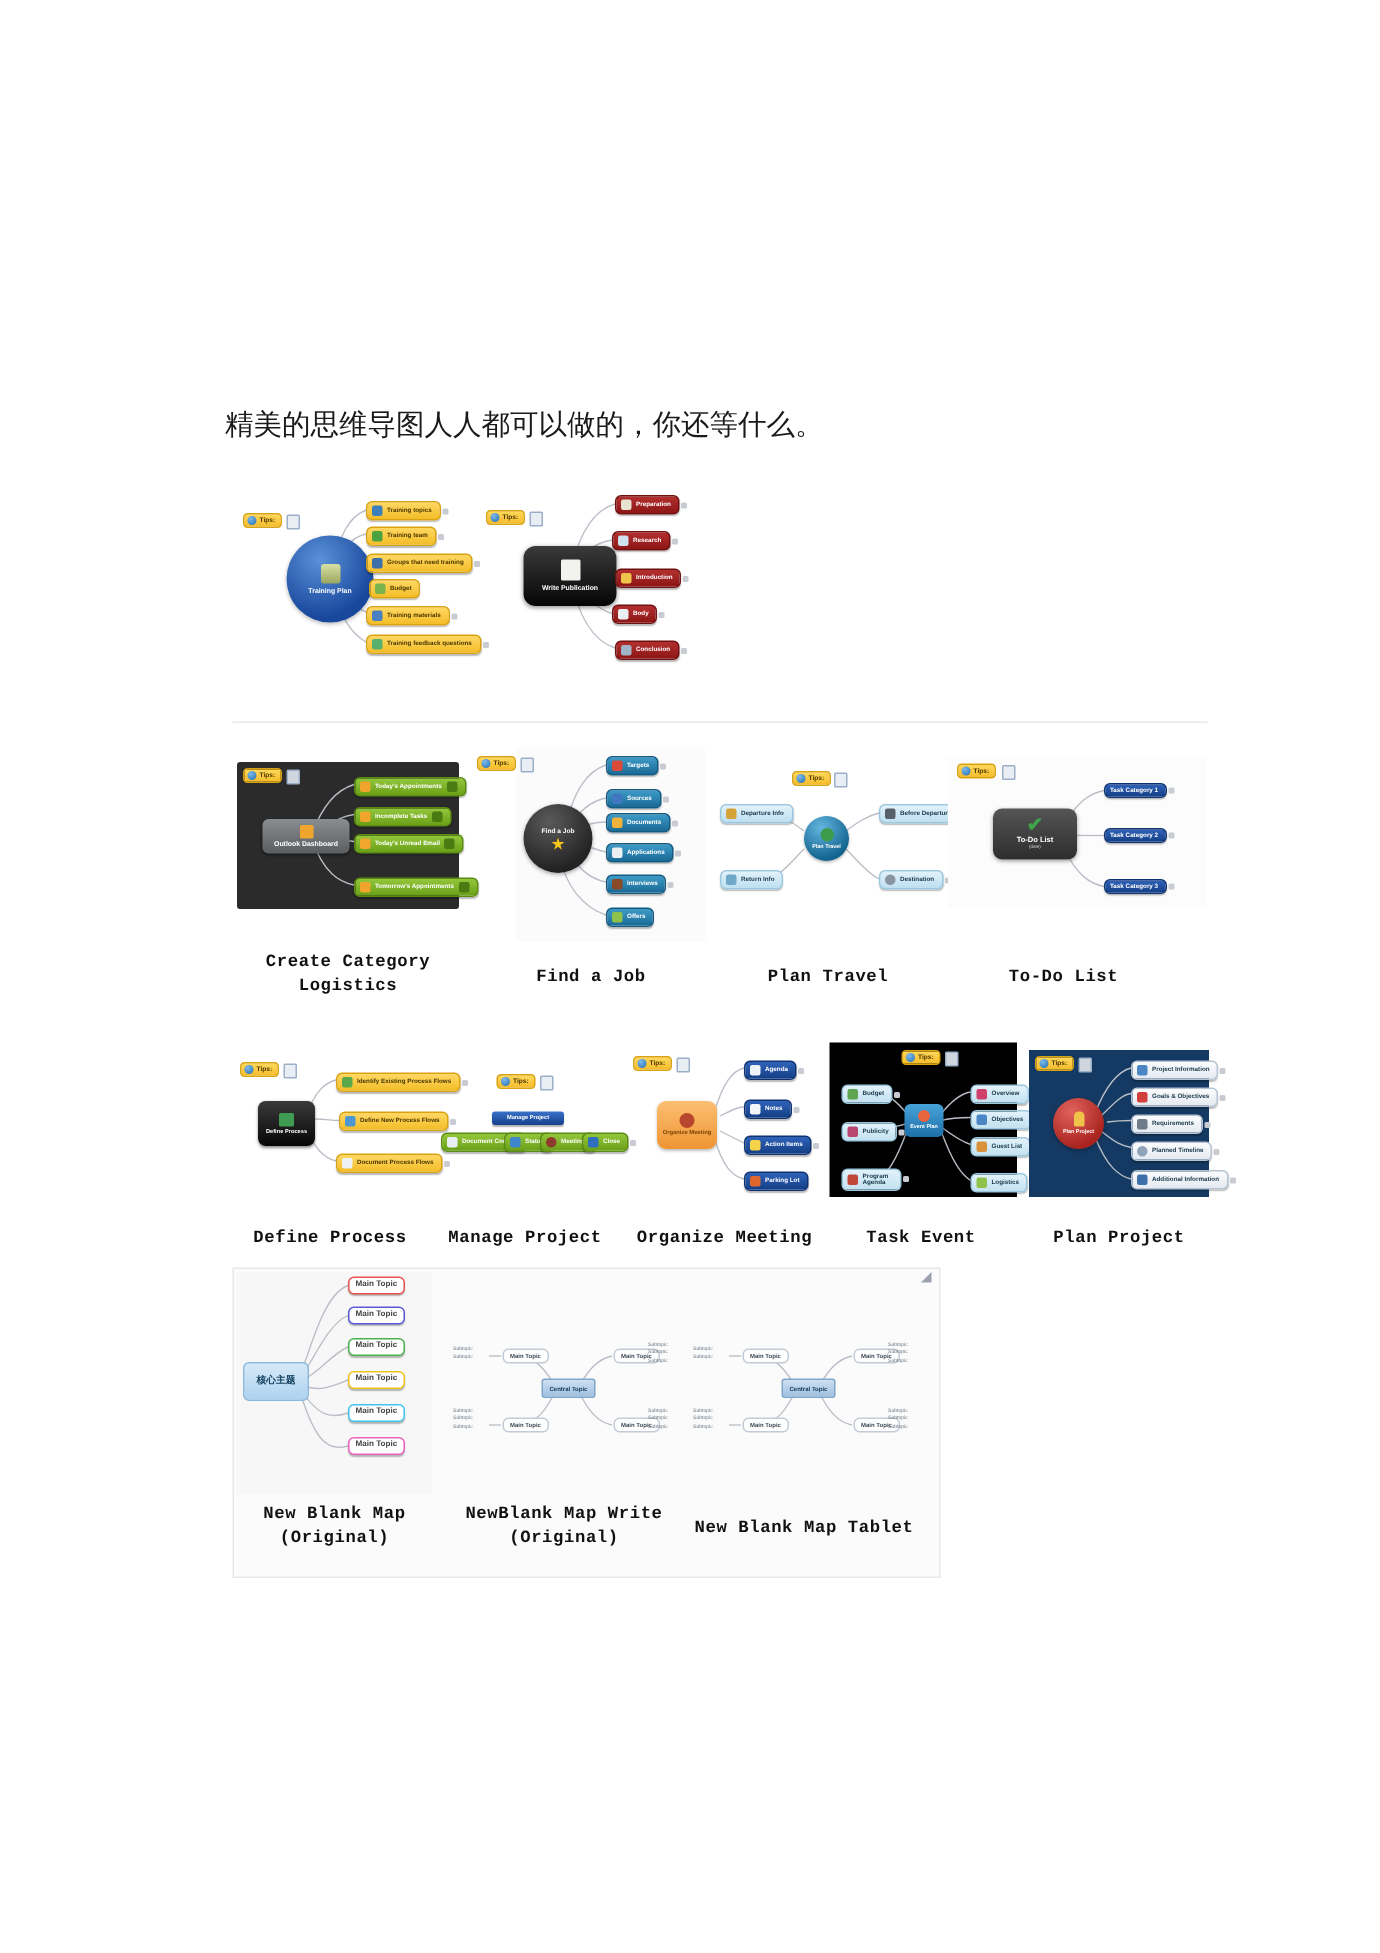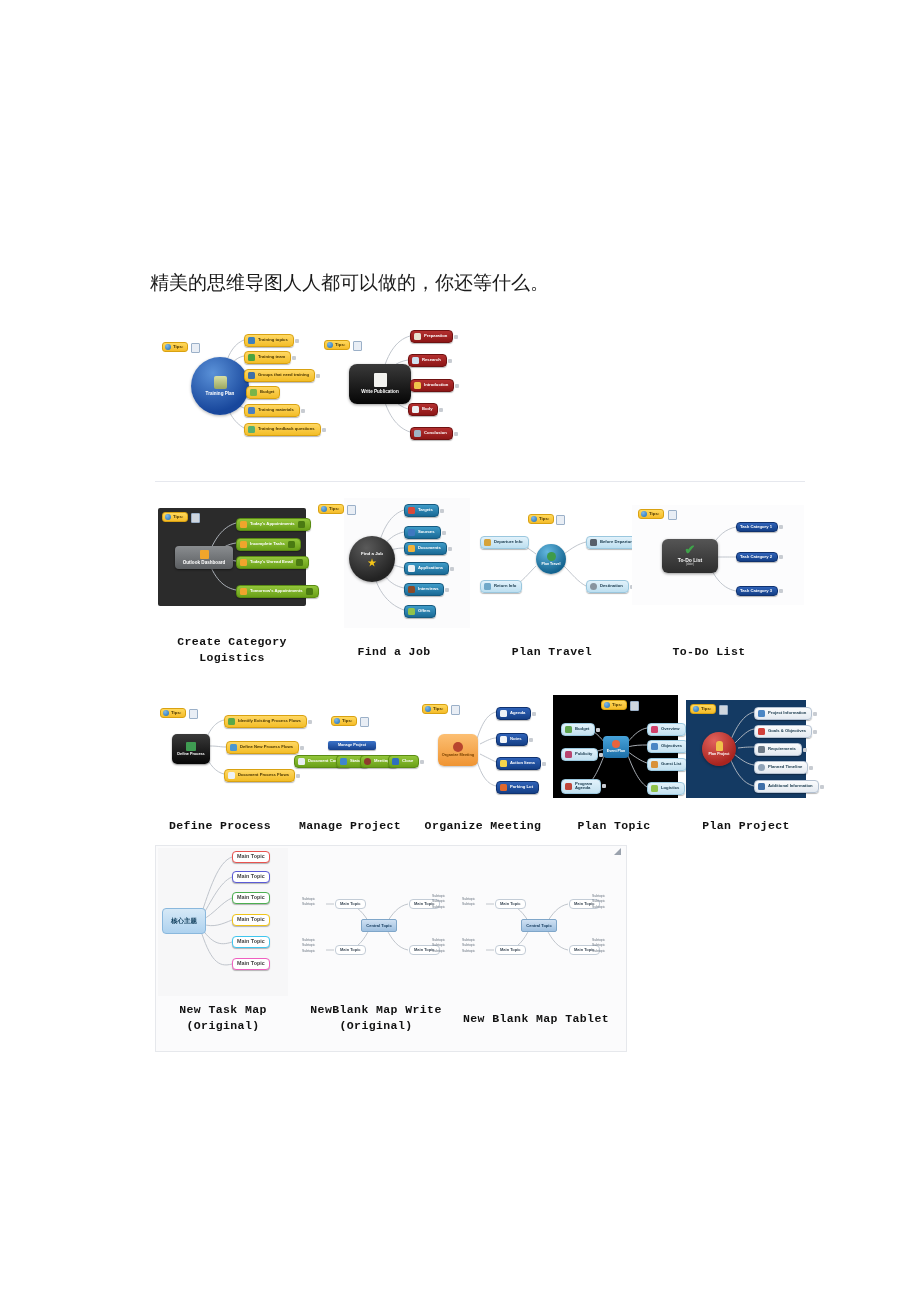--- a/index.html
+++ b/index.html
@@ -605,21 +605,21 @@
     <div class="node" style="left:68px;top:80px;background:linear-gradient(#fbfcfd,#e4eaf1);color:#16374a;border:1px solid #b5c2d2;">
       <span class="ic" style="background:#3f6fa8;"></span>
       <span>Additional Information</span>
         <span class="plus"></span>
     </div>
   </div>
 
   <div class="cap" style="left:158px;top:818px;width:124px;">Define Process</div>
   <div class="cap" style="left:288px;top:818px;width:124px;">Manage Project</div>
   <div class="cap" style="left:418px;top:818px;width:130px;">Organize Meeting</div>
-  <div class="cap" style="left:552px;top:818px;width:124px;">Plan Topic</div>
+  <div class="cap" style="left:552px;top:818px;width:124px;">Task Event</div>
   <div class="cap" style="left:684px;top:818px;width:124px;">Plan Project</div>
 
   <div class="panel" style="left:155px;top:845px;width:470px;height:205px;background:#fbfbfc;border:1px solid #e6e8ec;"></div>
   <div class="corner" style="left:614px;top:848px;"></div>
 
   <div class="mm" style="left:158px;top:848px;width:130px;height:150px;">
     <div class="panel-grey" style="left:0;top:0;width:130px;height:148px;"></div>
     <svg class="links" viewBox="0 0 130 150">
       <path d="M42 70 C 52 40, 60 14, 74 9" stroke="#e8534f" stroke-width="1.6"></path>
       <path d="M42 72 C 54 52, 62 34, 74 29" stroke="#5a5ad6" stroke-width="1.6"></path>
@@ -750,21 +750,21 @@
       <div>Subtopic</div>
     </div>
     <div style="position:absolute;left:134px;top:58px;font-family:'Liberation Sans',sans-serif;font-size:3.4px;color:#6b7682;line-height:1.55;">
       <div>Subtopic</div>
       <div>Subtopic</div>
       <div>Subtopic</div>
     </div>
   </div>
 
   <div class="cap" style="left:158px;top:1002px;width:130px;">
-    <div>New Task Map</div>
+    <div>New Blank Map</div>
     <div>(Original)</div>
   </div>
   <div class="cap" style="left:296px;top:1002px;width:160px;">
     <div>NewBlank Map Write</div>
     <div>(Original)</div>
   </div>
   <div class="cap" style="left:456px;top:1011px;width:160px;">New Blank Map Tablet</div>
 
 </div>
 

